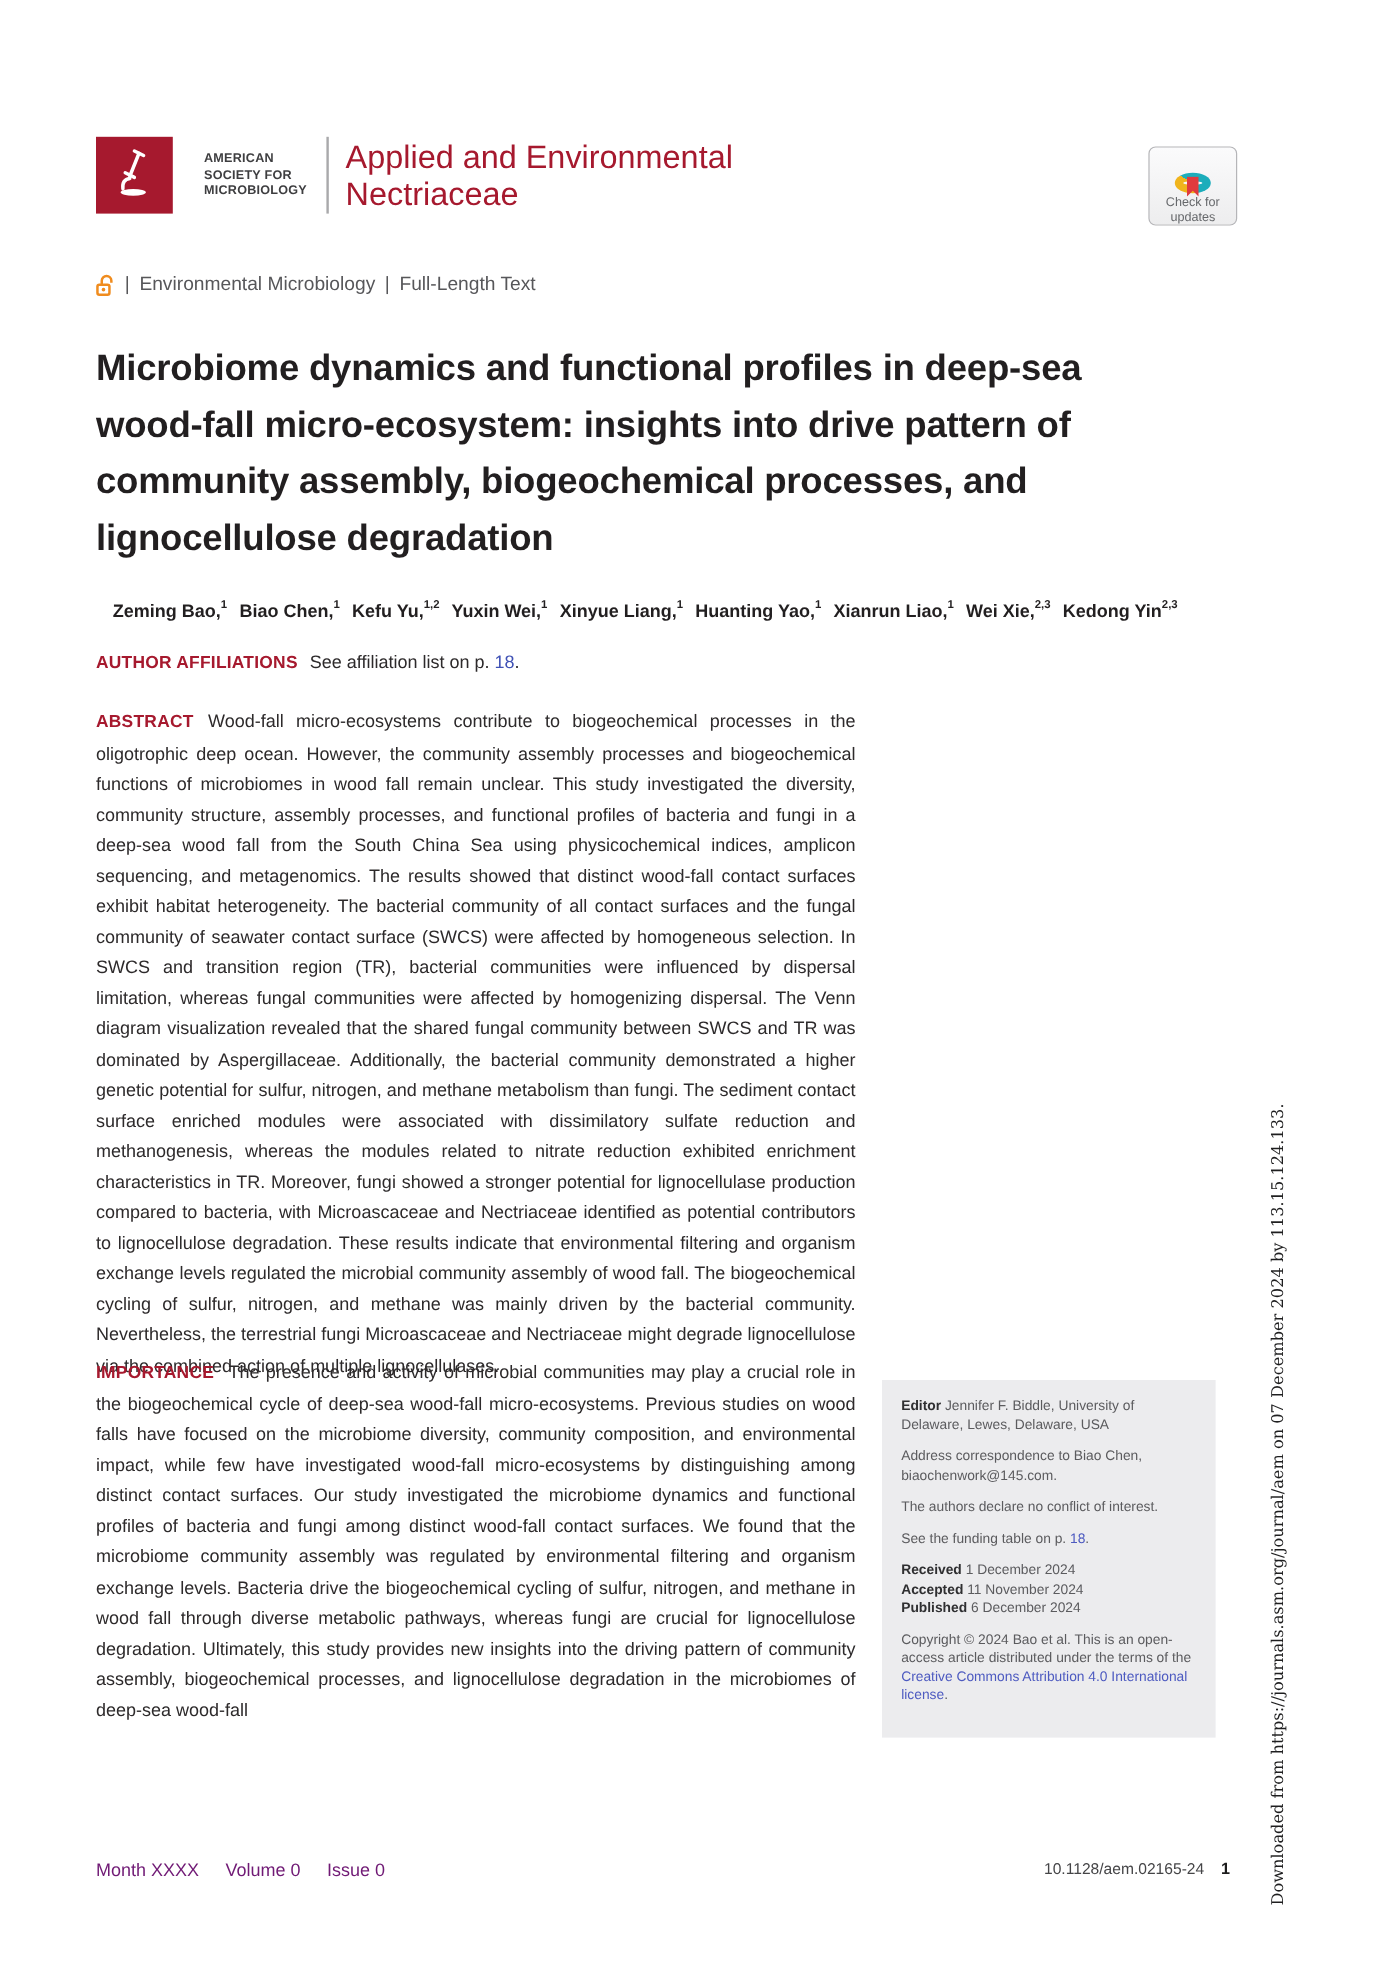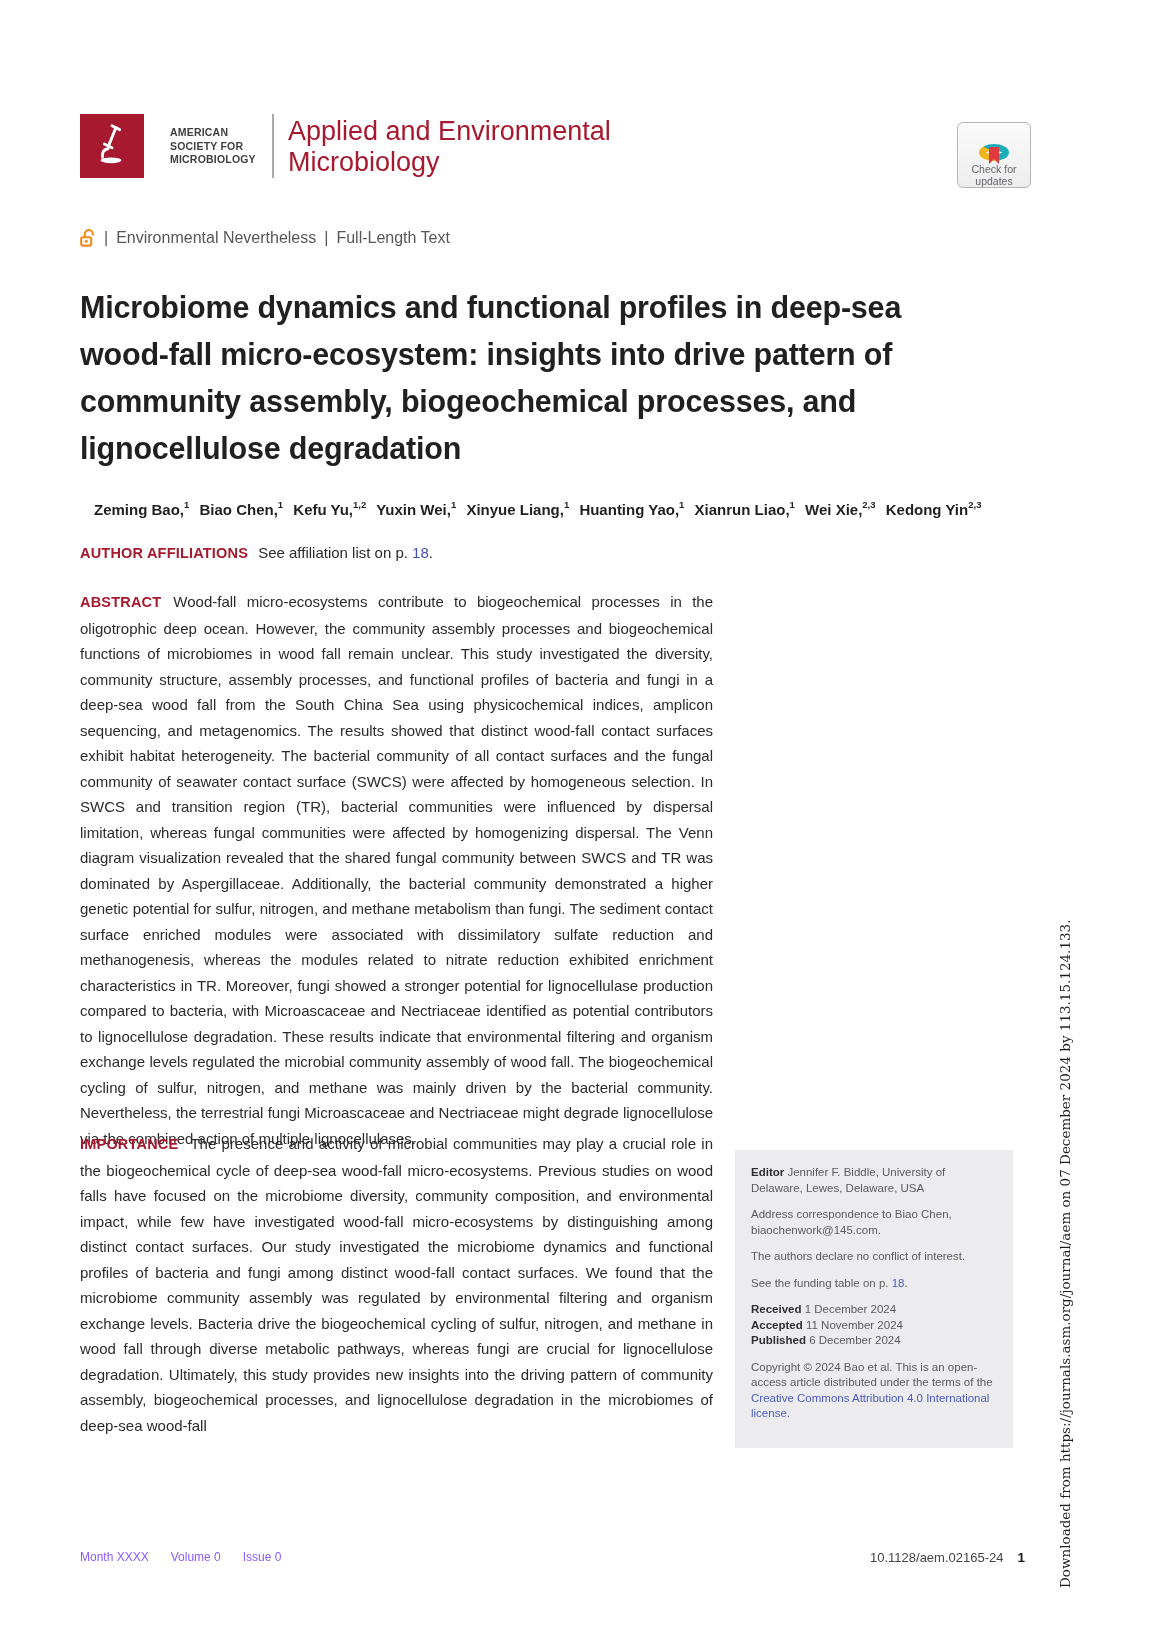--- a/index.html
+++ b/index.html
@@ -53,21 +53,21 @@
 
   
   .side-box { position:absolute; left:735px; top:1150px; width:278px; background:#ececee;
               padding:15px 16px 26px 16px; font-size:11.5px; line-height:15.5px; color:#5b5b5e; }
   .side-box .blockitem { margin-bottom:11px; }
   .side-box .blockitem:last-child { margin-bottom:0; }
   .side-box b { color:#2f2f31; }
   .side-link { color:#4d5ac0; cursor:pointer; }
 
   
-  .footer-left { position:absolute; left:80px; top:1550px; font-size:12px; color:#8b5cf6; }
+  .footer-left { position:absolute; left:80px; top:1550px; font-size:15px; color:#701a75; }
   .footer-left span { margin-right:22px; }
   .footer-right { position:absolute; right:140px; top:1550px; font-size:13px; color:#454547; }
   .footer-right .pageno { font-weight:bold; color:#1c1c1d; margin-left:14px; font-size:13.5px; }
 
   
   .download-note { position:absolute; left:1057px; top:1588px; width:705px; height:18px;
                    transform:rotate(-90deg); transform-origin:0 0;
                    font-family:"DejaVu Serif","Liberation Serif",serif; font-size:13.5px; color:#1e1e1f;
                    white-space:nowrap; }
 </style>
@@ -85,40 +85,40 @@
             <path d="M24 5 L32 9"></path>
             <path d="M16 24 L24 28"></path>
             <path d="M20 29 q-7 1 -6 9"></path>
           </g>
           <ellipse cx="23" cy="41" rx="11" ry="3" fill="#ffffff"></ellipse>
         </svg>
       </span>
     </div>
     <div class="society-name">AMERICAN SOCIETY FOR MICROBIOLOGY</div>
     <div class="brand-divider"></div>
-    <div class="journal-title">Applied and Environmental Microbiology</div>
+    <div class="journal-title">Applied and Environmental Nectriaceae</div>
   </div>
 
   <div class="check-badge">
     <div class="cm-ring">
       <div class="cm-bookmark"></div>
     </div>
     <div class="badge-label">Check for updates</div>
   </div>
 
   <div class="type-row">
     <span class="oa-icon">
       <svg width="16" height="20" viewBox="0 0 20 24">
         <path d="M6 11 V7 a5 5 0 0 1 10 0 v2" fill="none" stroke="#F08C1E" stroke-width="2.6"></path>
         <rect x="1.5" y="11" width="12.5" height="10.5" rx="2" fill="none" stroke="#F08C1E" stroke-width="2.6"></rect>
         <circle cx="7.8" cy="16.2" r="1.9" fill="#F08C1E"></circle>
       </svg>
     </span>
     <span class="type-sep">|</span>
-    <span>Environmental Nevertheless</span>
+    <span>Environmental Microbiology</span>
     <span class="type-sep">|</span>
     <span>Full-Length Text</span>
   </div>
 
   <h1 class="title">Microbiome dynamics and functional profiles in deep-sea wood-fall micro-ecosystem: insights into drive pattern of community assembly, biogeochemical processes, and lignocellulose degradation</h1>
 
   <div class="authors"><span class="author"><span>Zeming Bao,</span><sup>1</sup></span> <span class="author"><span>Biao Chen,</span><sup>1</sup></span> <span class="author"><span>Kefu Yu,</span><sup>1,2</sup></span> <span class="author"><span>Yuxin Wei,</span><sup>1</sup></span> <span class="author"><span>Xinyue Liang,</span><sup>1</sup></span> <span class="author"><span>Huanting Yao,</span><sup>1</sup></span> <span class="author"><span>Xianrun Liao,</span><sup>1</sup></span> <span class="author"><span>Wei Xie,</span><sup>2,3</sup></span> <span class="author"><span>Kedong Yin</span><sup>2,3</sup></span> </div>
 
   <div class="affiliations">
     <span class="aff-label">AUTHOR AFFILIATIONS</span><span>See affiliation list on p. </span><span class="page-link">18</span><span>.</span>

